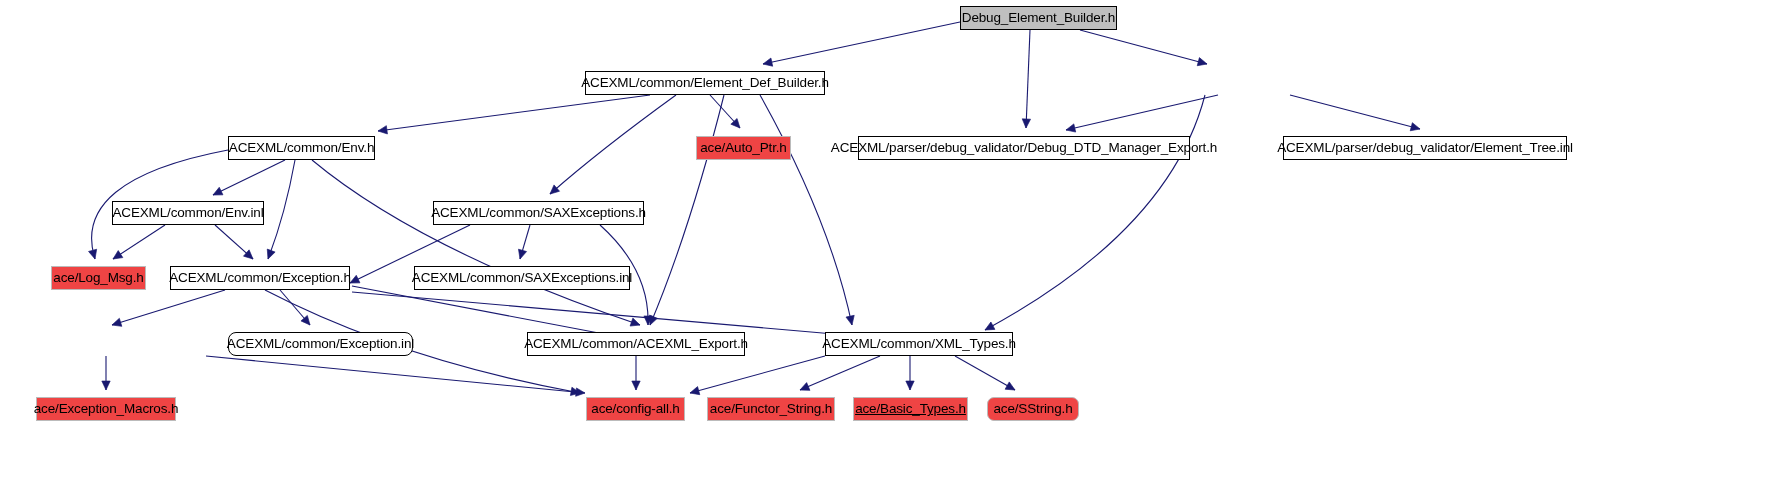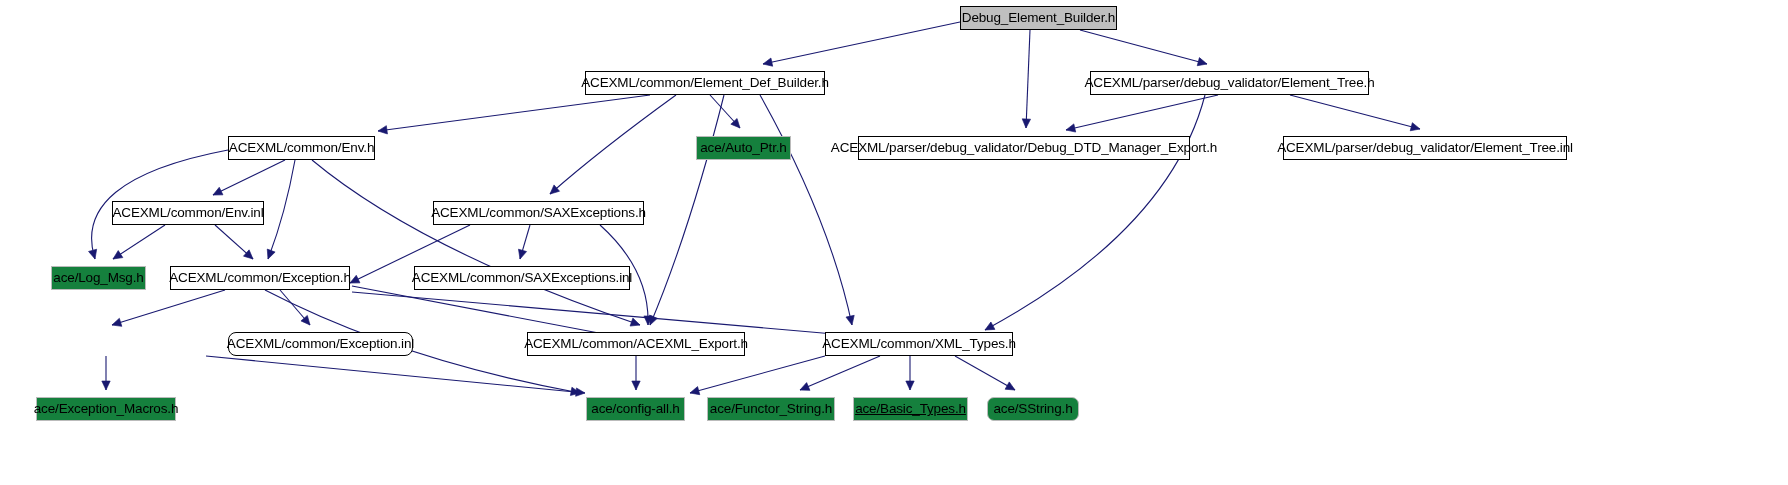--- a/index.html
+++ b/index.html
@@ -40,21 +40,21 @@
     justify-content: center;
     padding: 0 7px;
     height: 24px;
     letter-spacing: -0.15px;
   }
   .node.root {
     background: #bfbfbf;
     border-color: #000000;
   }
   .node.external {
-    background: #15803d;
+    background: #ef4444;
     border-color: #bbbbbb;
     justify-content: center;
   }
   .edge-path {
     fill: none;
     stroke: #191970;
     stroke-width: 1.1px;
   }
   .arrow-head {
     fill: #191970;
@@ -131,23 +131,20 @@
       <polygon points="0,0 -9,-4.2 -9,4.2" class="arrow-head" transform="translate(910,390) rotate(90)"></polygon>
       <path d="M 955,356 L 1015,390" class="edge-path"></path>
       <polygon points="0,0 -9,-4.2 -9,4.2" class="arrow-head" transform="translate(1015,390) rotate(29.538630134079817)"></polygon>
     </svg>
 <div class="node root" style="left: 960px; top: 6px; width: 157px;">
       <span>Debug_Element_Builder.h</span>
     </div>
     <div class="node" style="left: 585px; top: 71px; width: 240px;">
       <span>ACEXML/common/Element_Def_Builder.h</span>
     </div>
-    <div class="node" style="left: 1090px; top: 71px; width: 279px;">
-      <span>ACEXML/parser/debug_validator/Element_Tree.h</span>
-    </div>
     <div class="node" style="left: 228px; top: 136px; width: 147px;">
       <span>ACEXML/common/Env.h</span>
     </div>
     <div class="node external" style="left: 696px; top: 136px; width: 95px;">
       <span>ace/Auto_Ptr.h</span>
     </div>
     <div class="node" style="left: 858px; top: 136px; width: 332px;">
       <span>ACEXML/parser/debug_validator/Debug_DTD_Manager_Export.h</span>
     </div>
     <div class="node" style="left: 1283px; top: 136px; width: 284px;">

